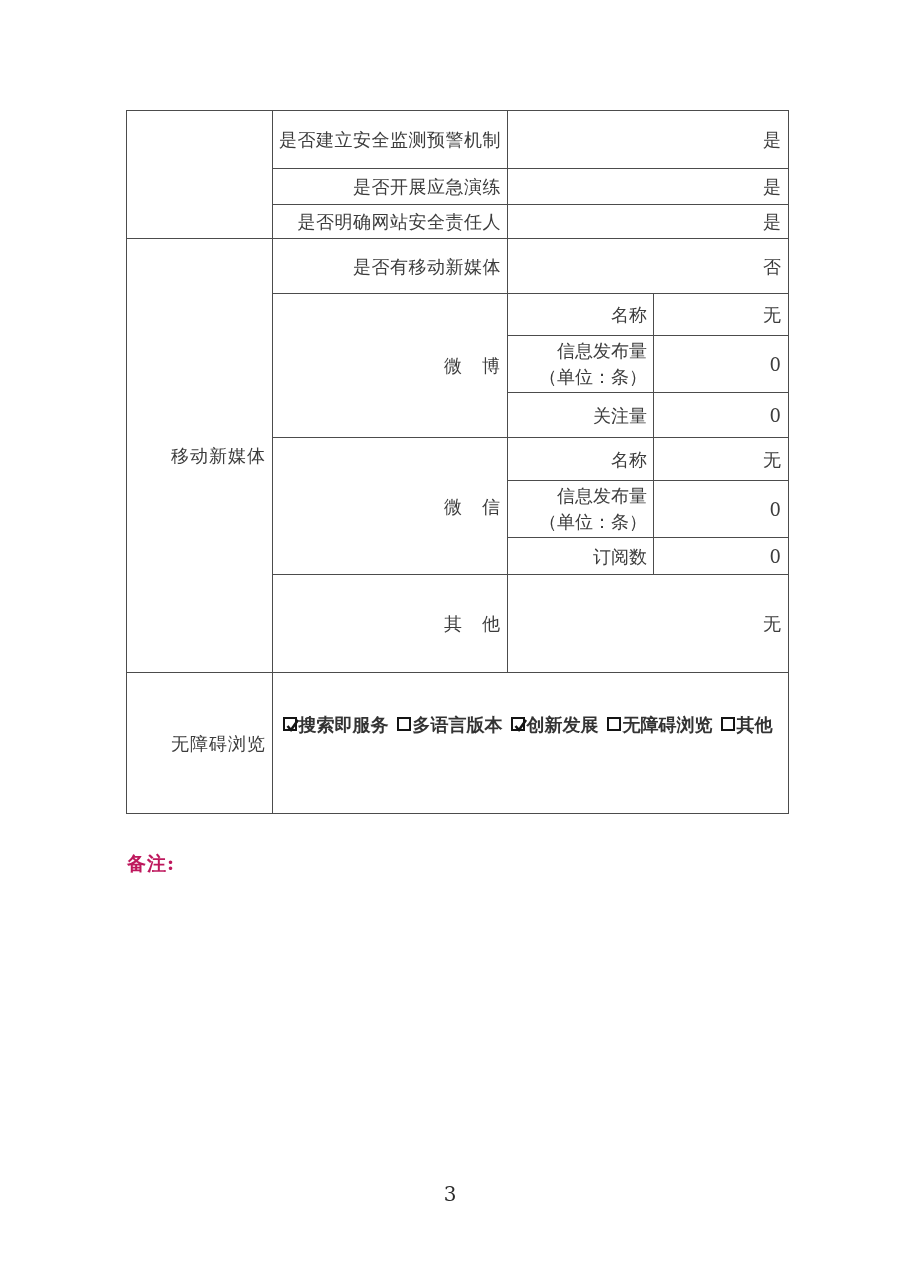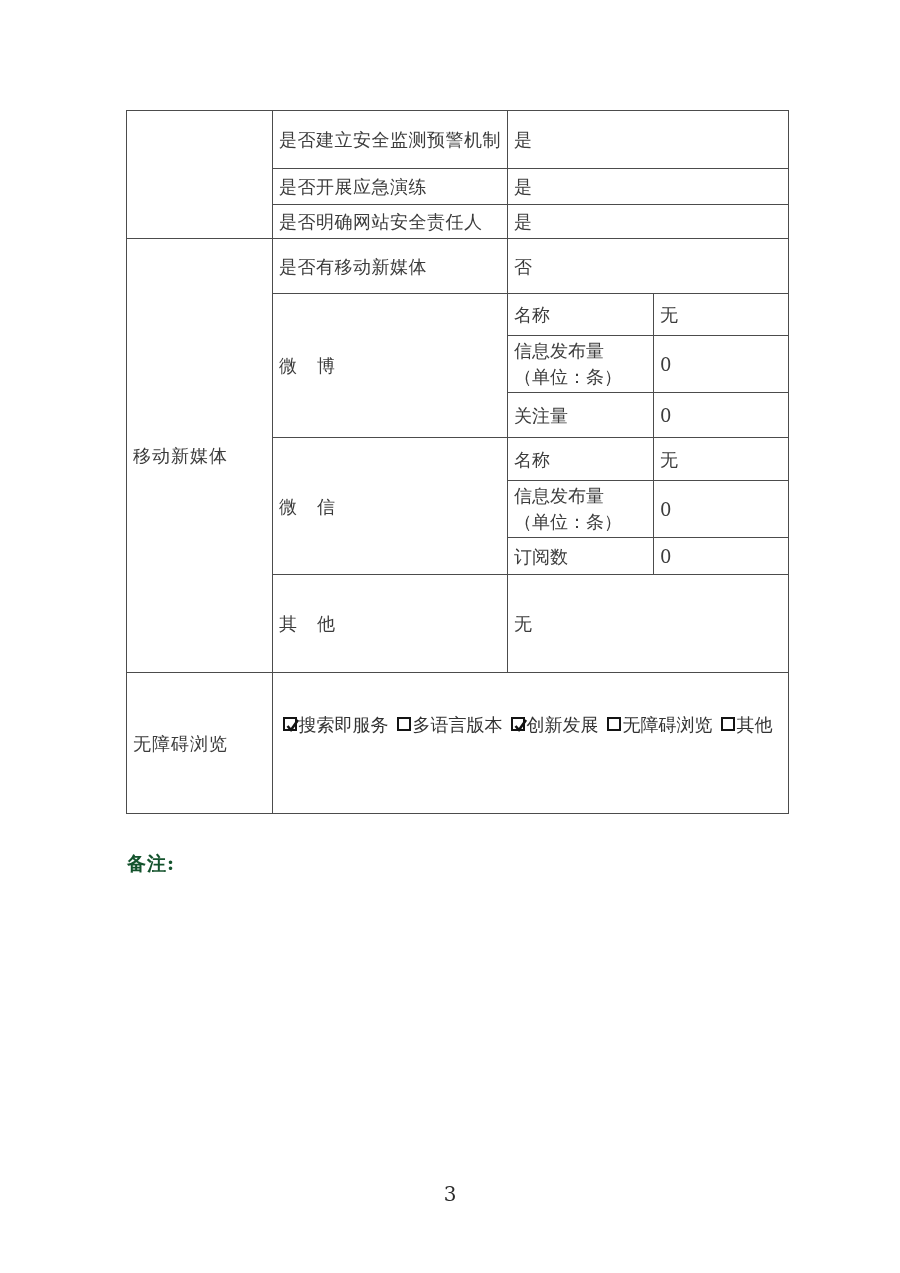--- a/index.html
+++ b/index.html
@@ -13,21 +13,21 @@
   }
   .doc-table {
     position: absolute;
     left: 126px; top: 110px;
     border-collapse: collapse;
     table-layout: fixed;
     width: 662px;
   }
   .doc-table td {
     border: 1px solid #4c4c4c;
-    text-align: left;
+    text-align: right;
     vertical-align: middle;
     font-size: 18px;
     line-height: 27px;
     padding: 2px 6px;
     overflow: hidden;
   }
   .question-cell { letter-spacing: 0.5px; }
   .value-cell { letter-spacing: 1px; }
   .section-cell { letter-spacing: 1px; margin-left: 25px; }
   .field-lines div { line-height: 26px; }
@@ -46,27 +46,27 @@
     display: inline-block;
     width: 14px; height: 14px;
     border: 2px solid #141414;
     position: relative;
     margin: 0 1px;
     flex: 0 0 auto;
     background: #ffffff;
   }
   .cb svg { position: absolute; left: -1px; top: -2px; visibility: hidden; }
   .cb[data-state="checked"] svg { visibility: visible; }
-  .cb-label { margin: 0 7px 0 1px; }
+  .cb-label { margin: 0 7px 0 1px; font-weight: bold; }
   .remarks {
     position: absolute;
     left: 127px; top: 851px;
     font-size: 19px;
     font-weight: bold;
-    color: #14532d;
+    color: #be185d;
     letter-spacing: 1px;
   }
   .page-number {
     position: absolute;
     left: 0; top: 1182px;
     width: 900px;
     text-align: center;
     font-size: 20px;
     color: #2a2a2a;
   }

